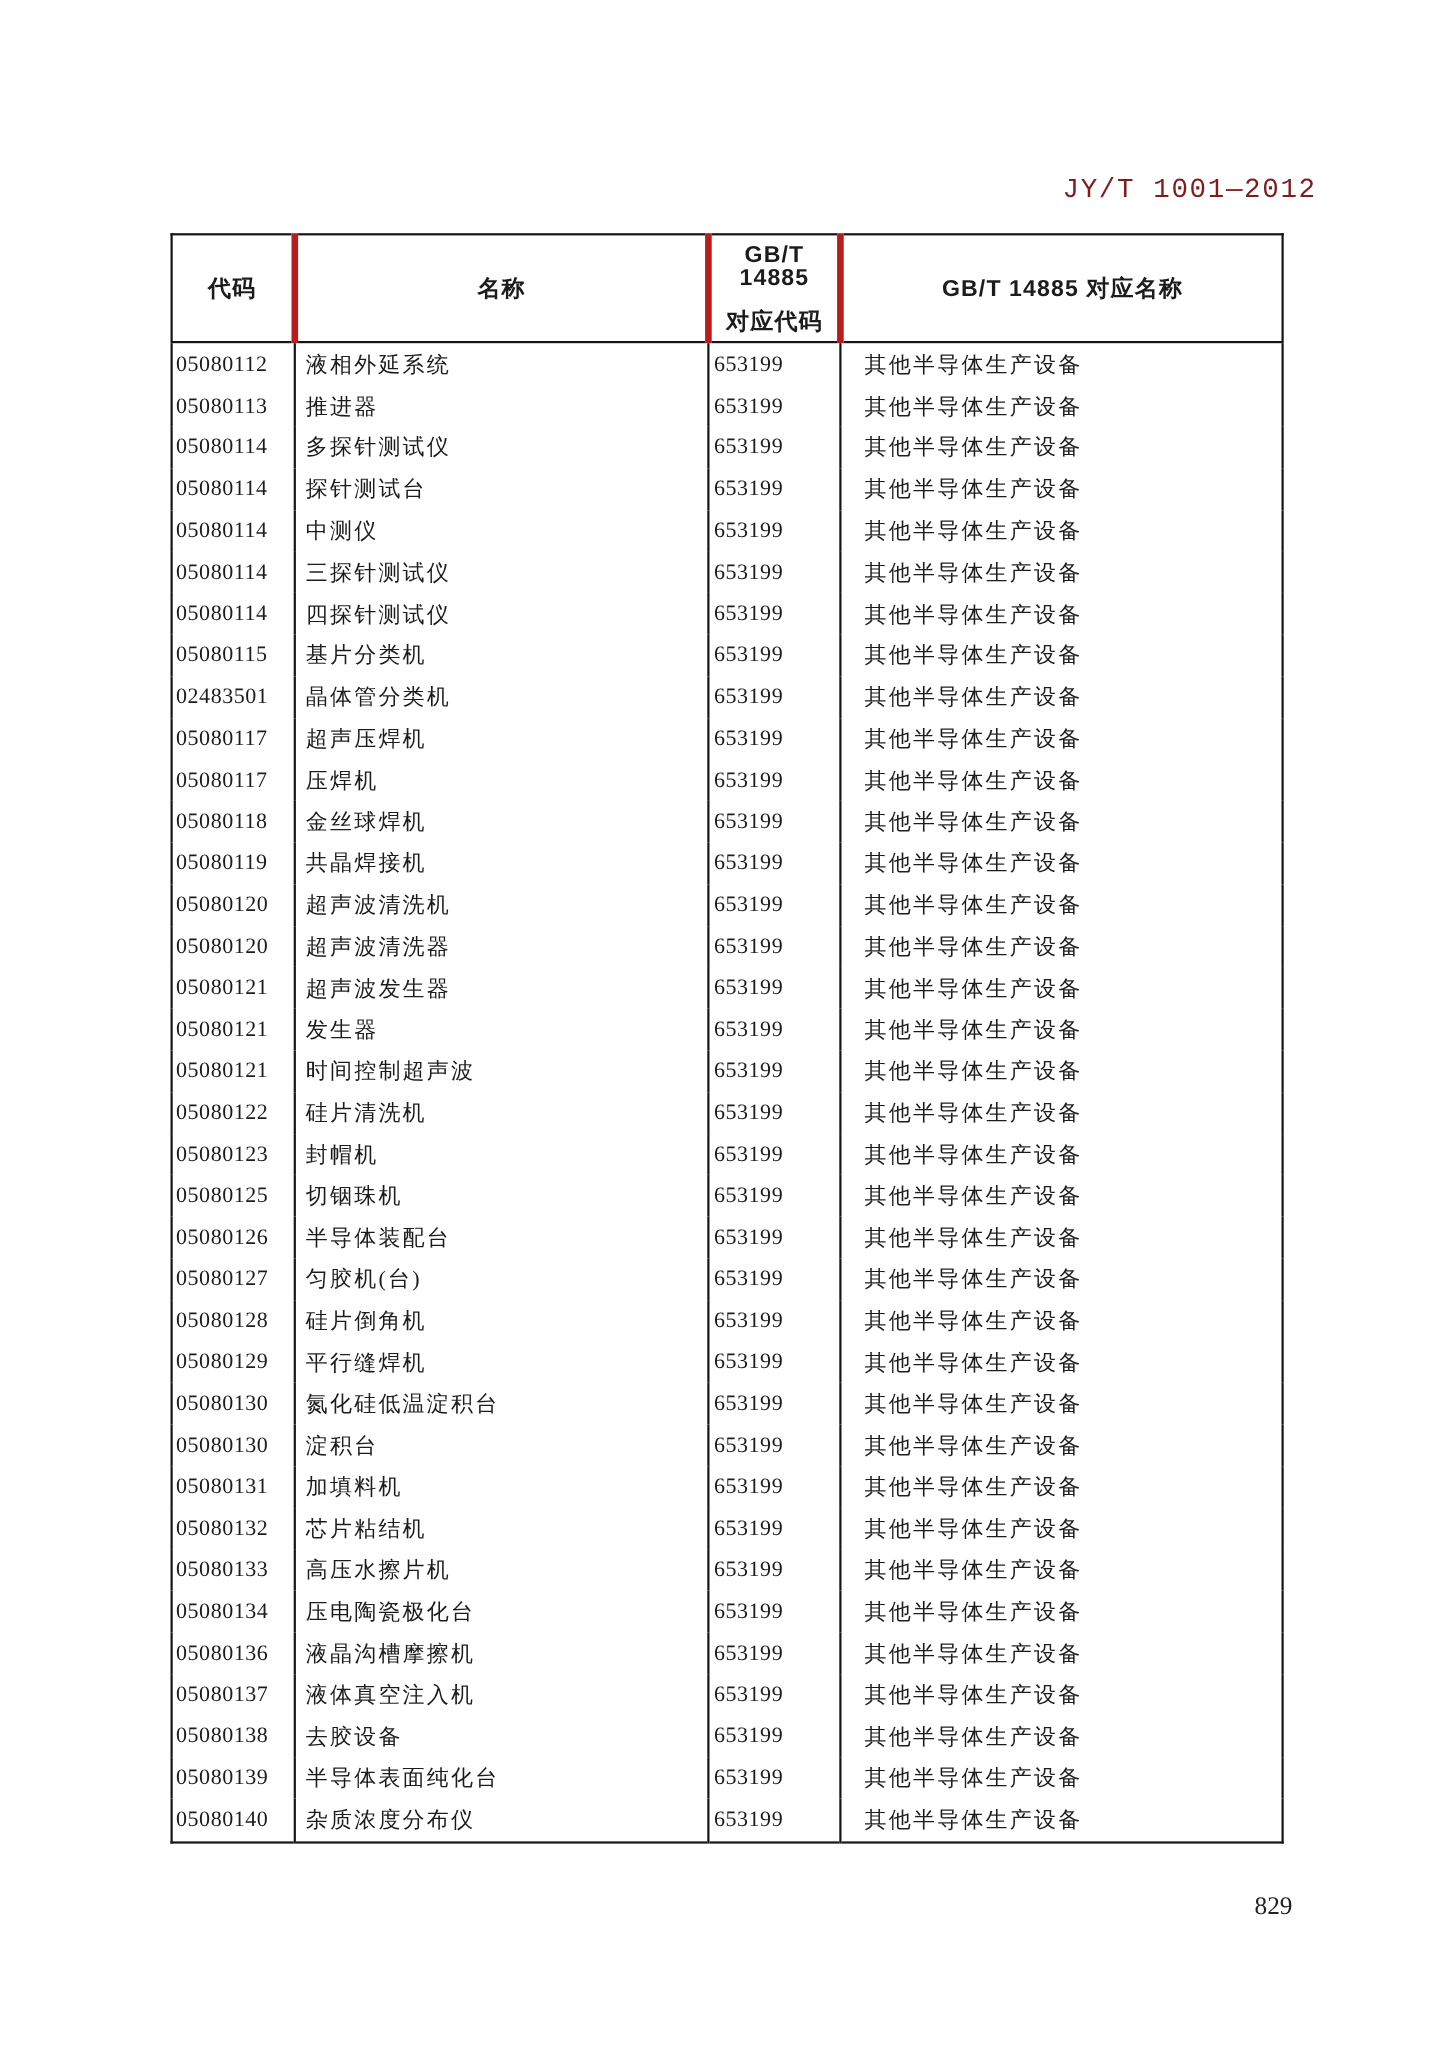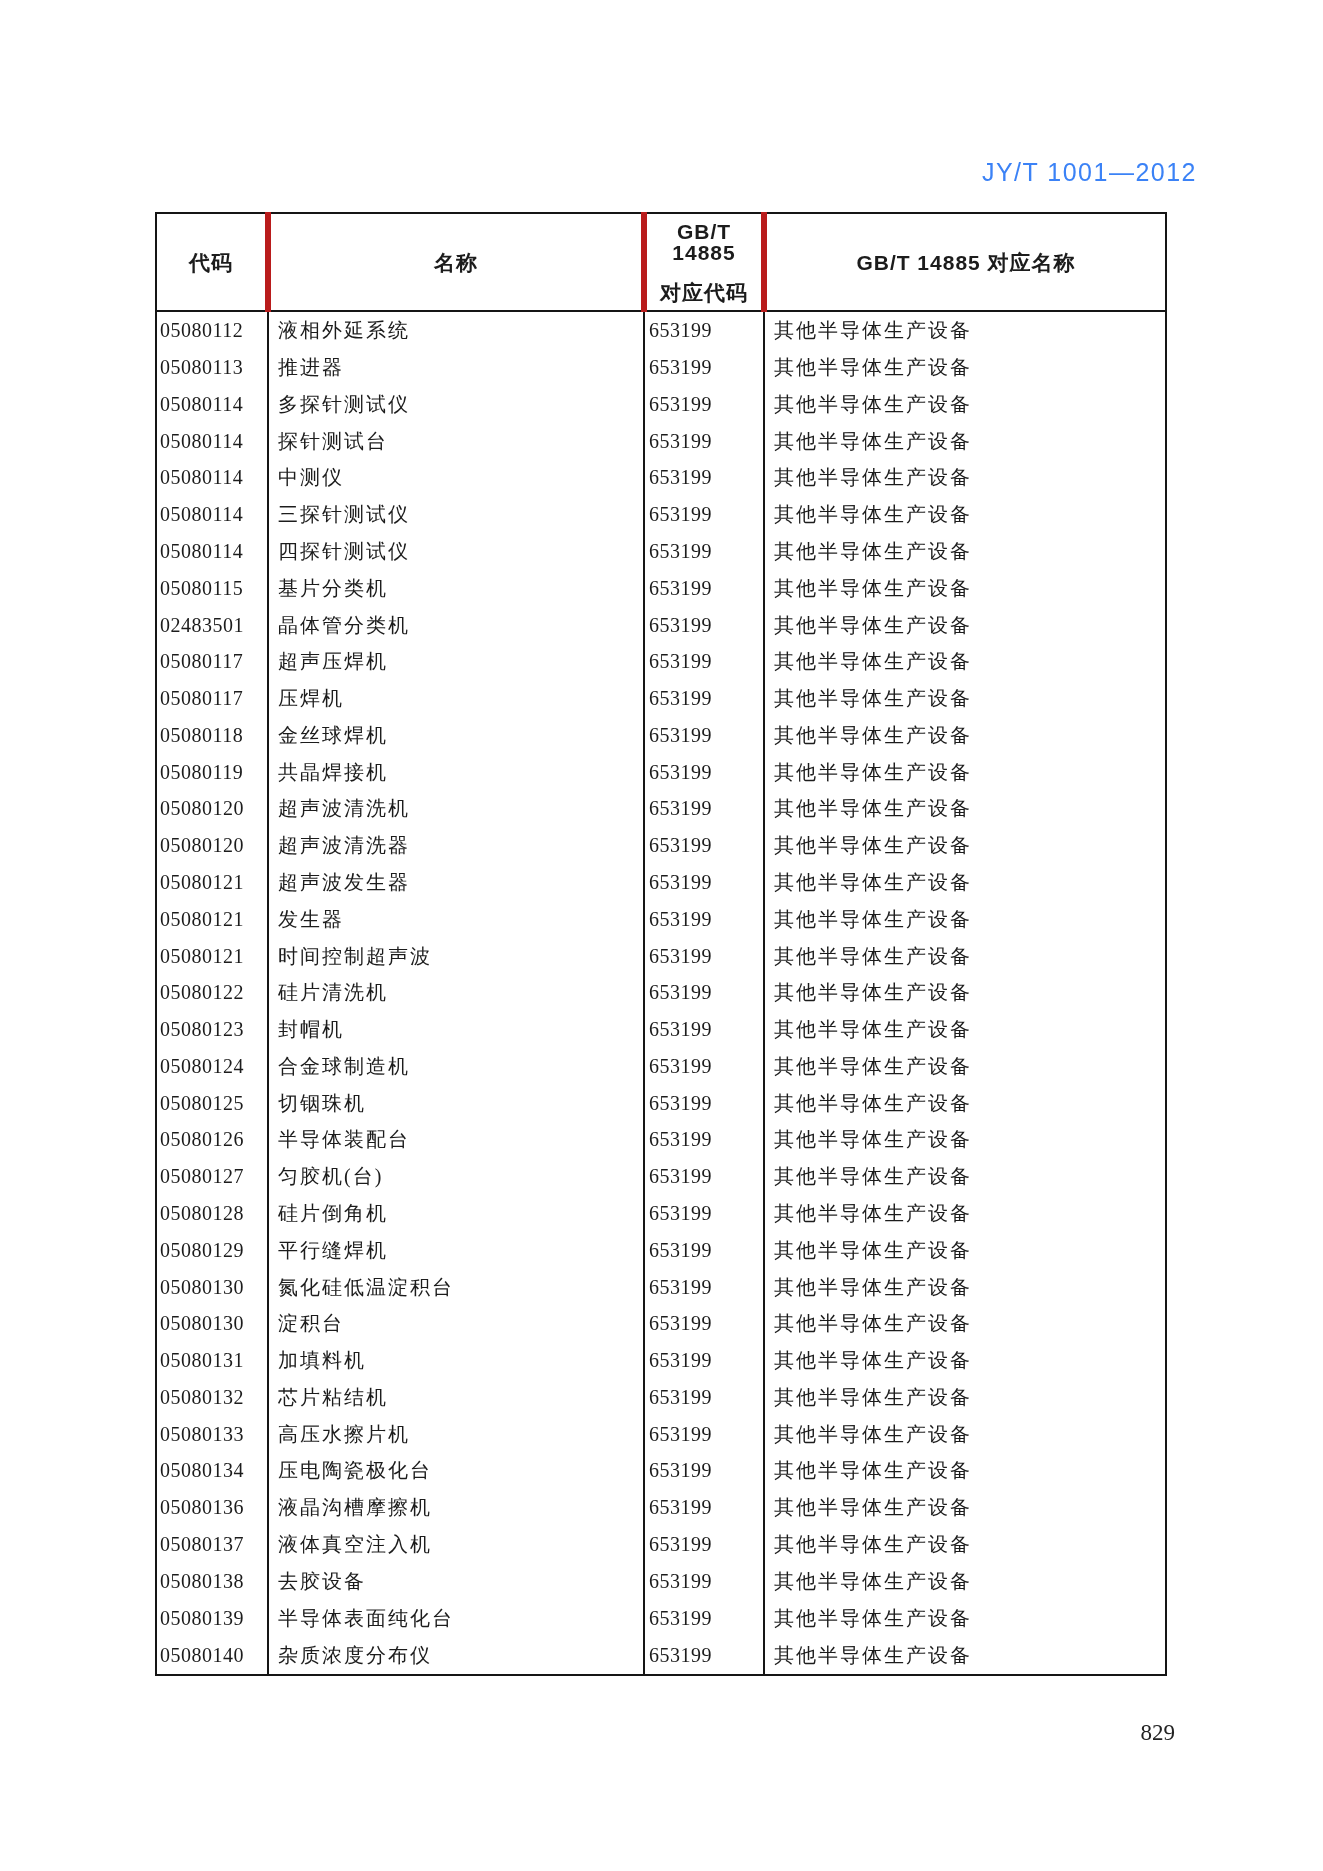--- a/index.html
+++ b/index.html
@@ -11,24 +11,24 @@
     position: relative;
     width: 1323px;
     height: 1871px;
     font-family: "Liberation Serif", "DejaVu Serif", serif;
     color: #1c1c1c;
   }
   .doc-code {
     position: absolute;
     top: 158px;
     right: 126px;
-    font-family: Liberation Sans, sans-serif;
+    font-family: Liberation Mono, monospace;
     font-size: 25px;
     letter-spacing: 1.5px;
-    color: #3b82f6;
+    color: #7f1d1d;
     white-space: nowrap;
   }
   table.mapping-table {
     position: absolute;
     left: 155px;
     top: 212px;
     width: 1010px;
     height: 1464px;
     border-collapse: collapse;
     table-layout: fixed;
@@ -63,21 +63,21 @@
     border-left: 2px solid #151515;
     padding: 0;
     white-space: nowrap;
     overflow: hidden;
   }
   td:first-child { border-left: none; }
 
   td.cell-code    { padding-left: 3px;  letter-spacing: 0.5px; }
   td.cell-name    { padding-left: 9px;  letter-spacing: 2px; }
   td.cell-gb-code { padding-left: 4px;  letter-spacing: 0.5px; }
-  td.cell-gb-name { padding-left: 9px;  letter-spacing: 2px; }
+  td.cell-gb-name { padding-left: 21px;  letter-spacing: 2px; }
 
   .page-number {
     position: absolute;
     top: 1720px;
     right: 148px;
     font-size: 23px;
     color: #222;
   }
 </style>
 </head>
@@ -224,26 +224,20 @@
     <td class="cell-gb-code">653199</td>
     <td class="cell-gb-name">其他半导体生产设备</td>
   </tr>
       <tr>
     <td class="cell-code">05080123</td>
     <td class="cell-name">封帽机</td>
     <td class="cell-gb-code">653199</td>
     <td class="cell-gb-name">其他半导体生产设备</td>
   </tr>
       <tr>
-    <td class="cell-code">05080124</td>
-    <td class="cell-name">合金球制造机</td>
-    <td class="cell-gb-code">653199</td>
-    <td class="cell-gb-name">其他半导体生产设备</td>
-  </tr>
-      <tr>
     <td class="cell-code">05080125</td>
     <td class="cell-name">切铟珠机</td>
     <td class="cell-gb-code">653199</td>
     <td class="cell-gb-name">其他半导体生产设备</td>
   </tr>
       <tr>
     <td class="cell-code">05080126</td>
     <td class="cell-name">半导体装配台</td>
     <td class="cell-gb-code">653199</td>
     <td class="cell-gb-name">其他半导体生产设备</td>

